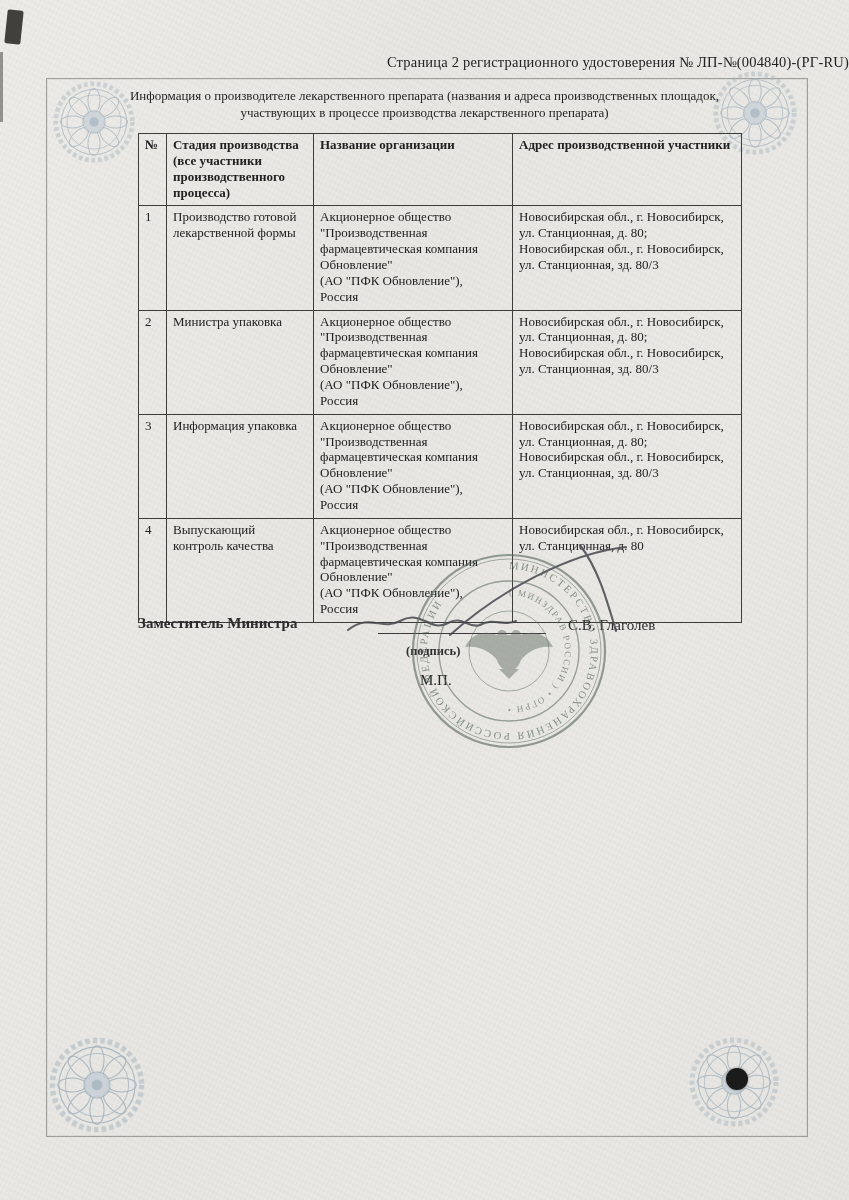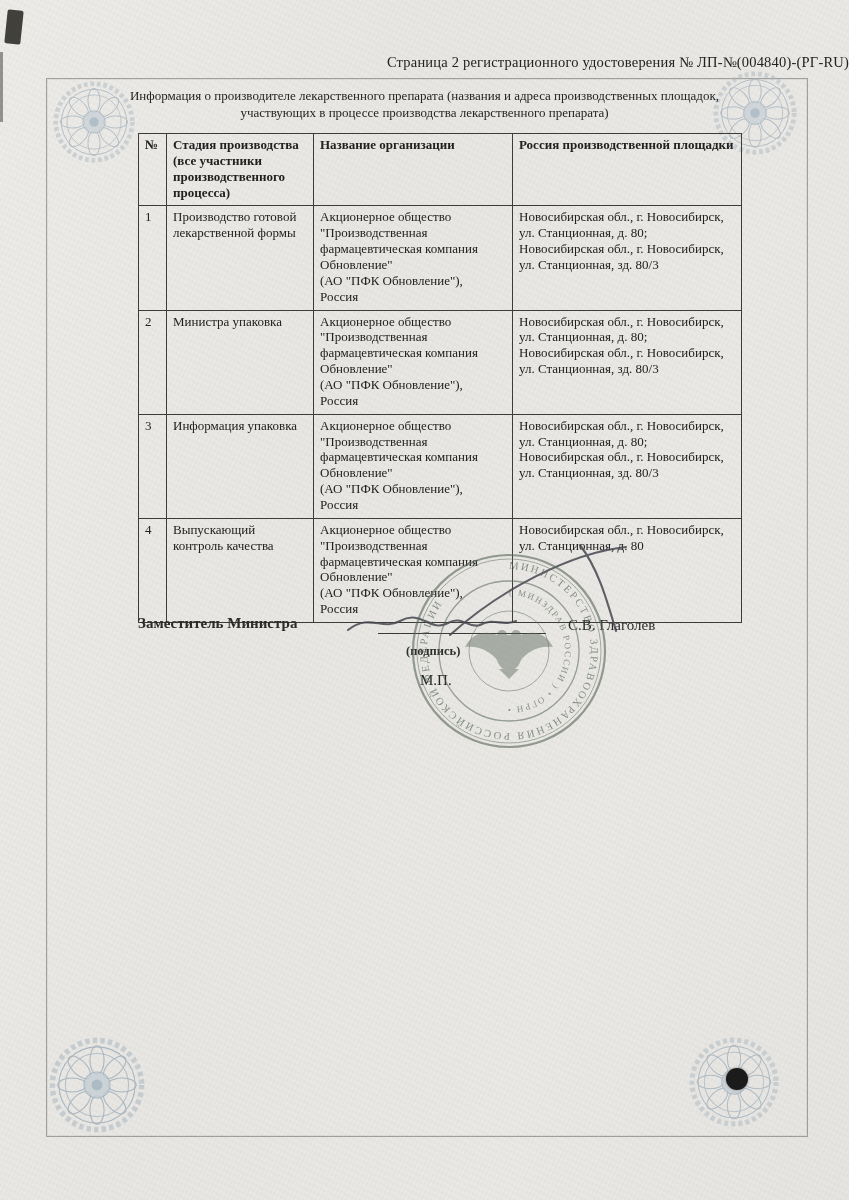--- a/index.html
+++ b/index.html
@@ -120,21 +120,21 @@
       <col style="width:229px">
   </colgroup>
   <thead>
     <tr>
       <th class="num">№</th>
       <th>Стадия производства
 (все участники
 производственного
 процесса)</th>
       <th>Название организации</th>
-      <th>Россия производственной площадки</th>
+      <th>Адрес производственной участники</th>
     </tr>
   </thead>
   <tbody>
     <tr>
       <td class="num">1</td>
       <td>Производство готовой
 лекарственной формы</td>
       <td>Акционерное общество
 "Производственная
 фармацевтическая компания

